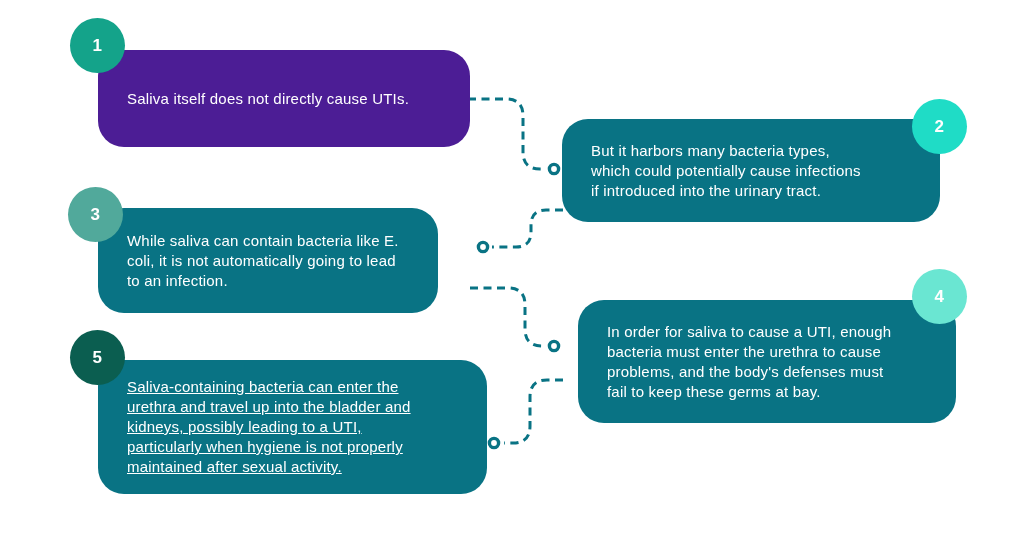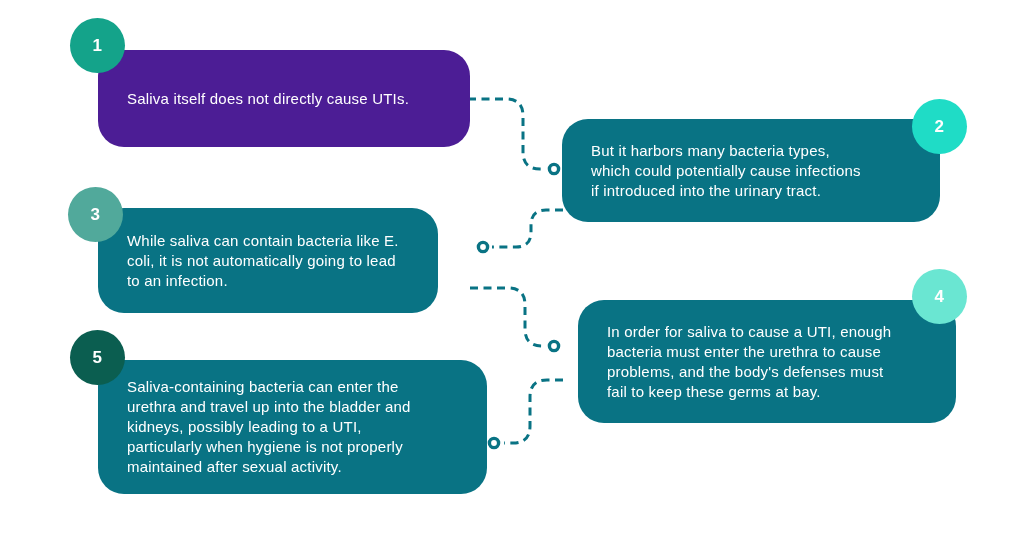--- a/index.html
+++ b/index.html
@@ -112,21 +112,21 @@
 
   <div class="badge badge-4" style="background-color: rgb(106, 230, 210);">4</div>
   <div class="box box-4" style="background-color: rgb(9, 115, 132);">
     <p>In order for saliva to cause a UTI, enough
 bacteria must enter the urethra to cause
 problems, and the body's defenses must
 fail to keep these germs at bay.</p>
   </div>
 
   <div class="badge badge-5" style="background-color: rgb(11, 94, 80);">5</div>
-  <div class="box box-5" style="background-color: rgb(9, 115, 132);">
+  <div class="box box-5" style="background-color: rgb(9, 115, 132); text-decoration: underline;">
     <p>Saliva-containing bacteria can enter the
 urethra and travel up into the bladder and
 kidneys, possibly leading to a UTI,
 particularly when hygiene is not properly
 maintained after sexual activity.</p>
   </div>
 
 </div>
 
 </body></html>

